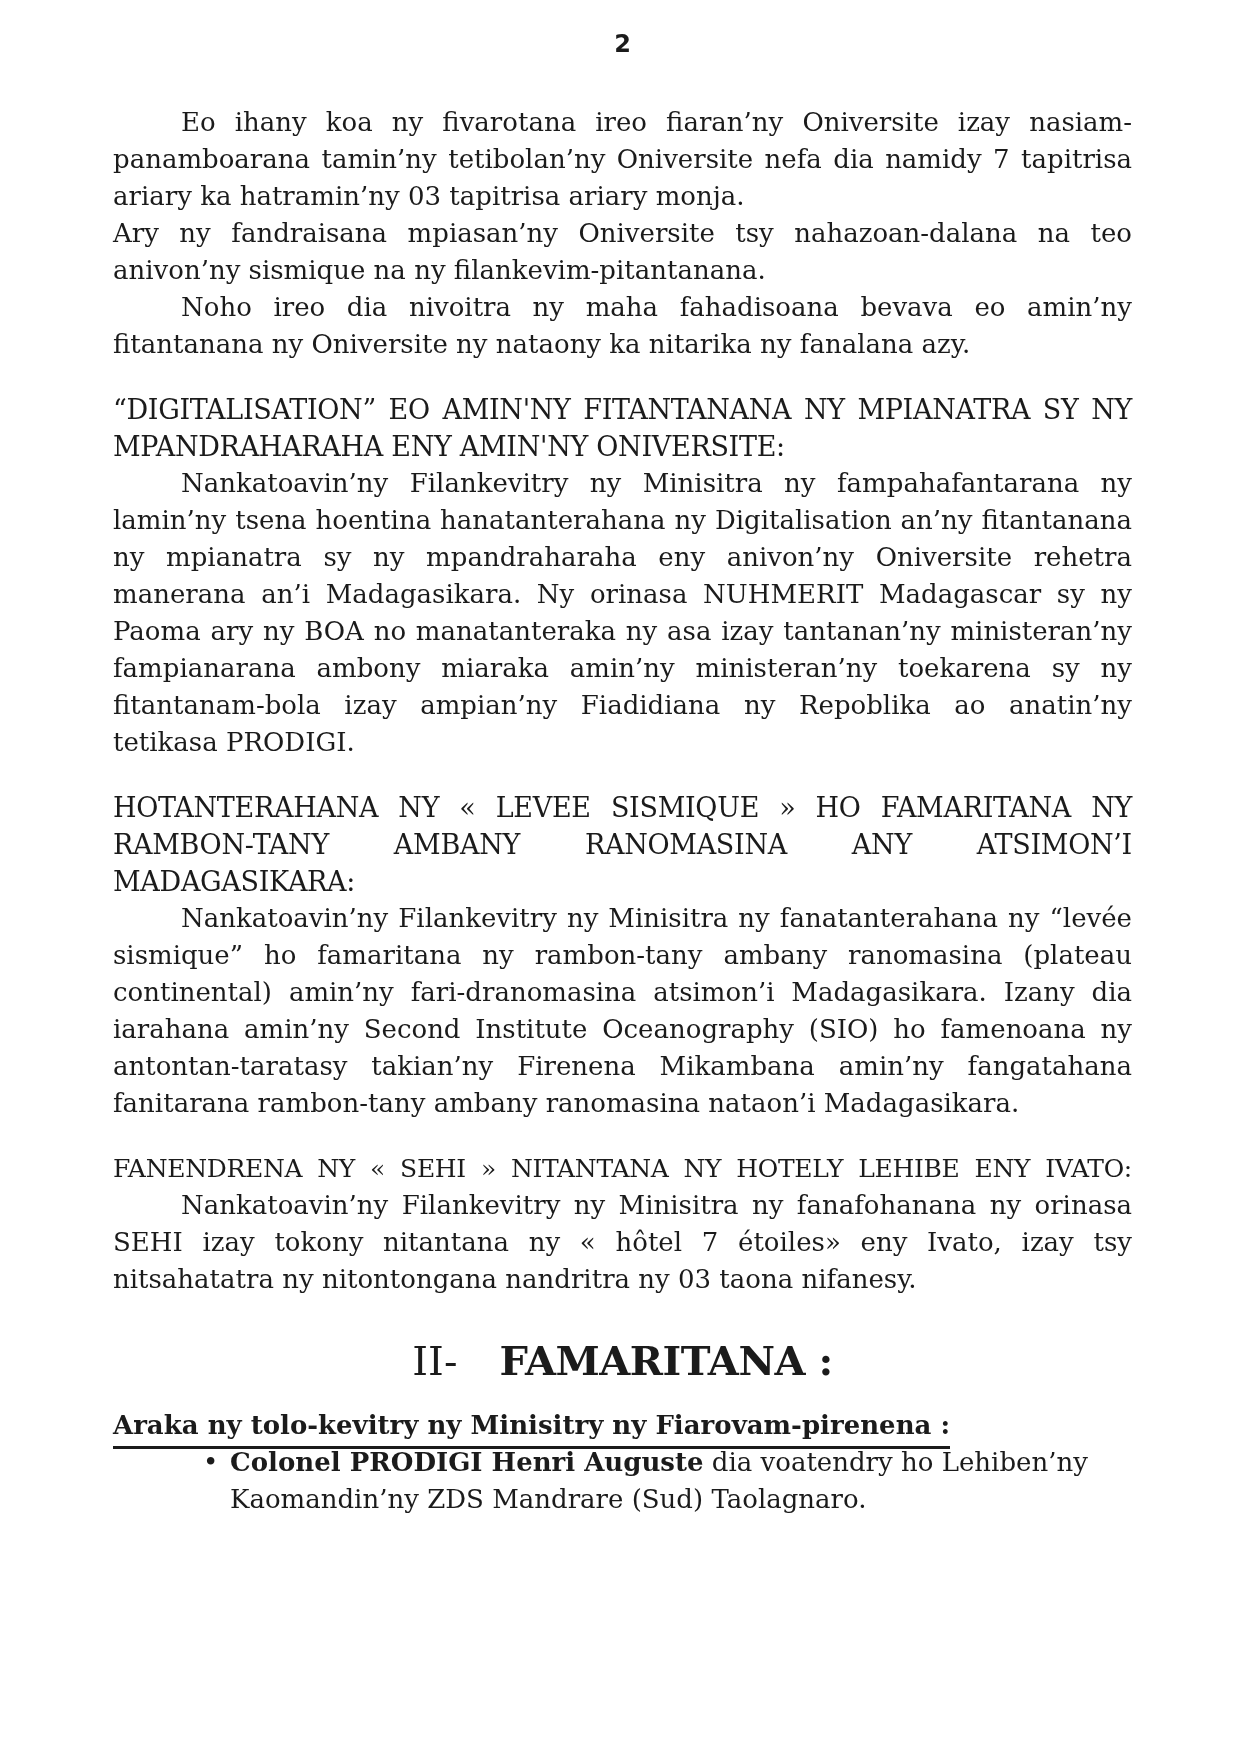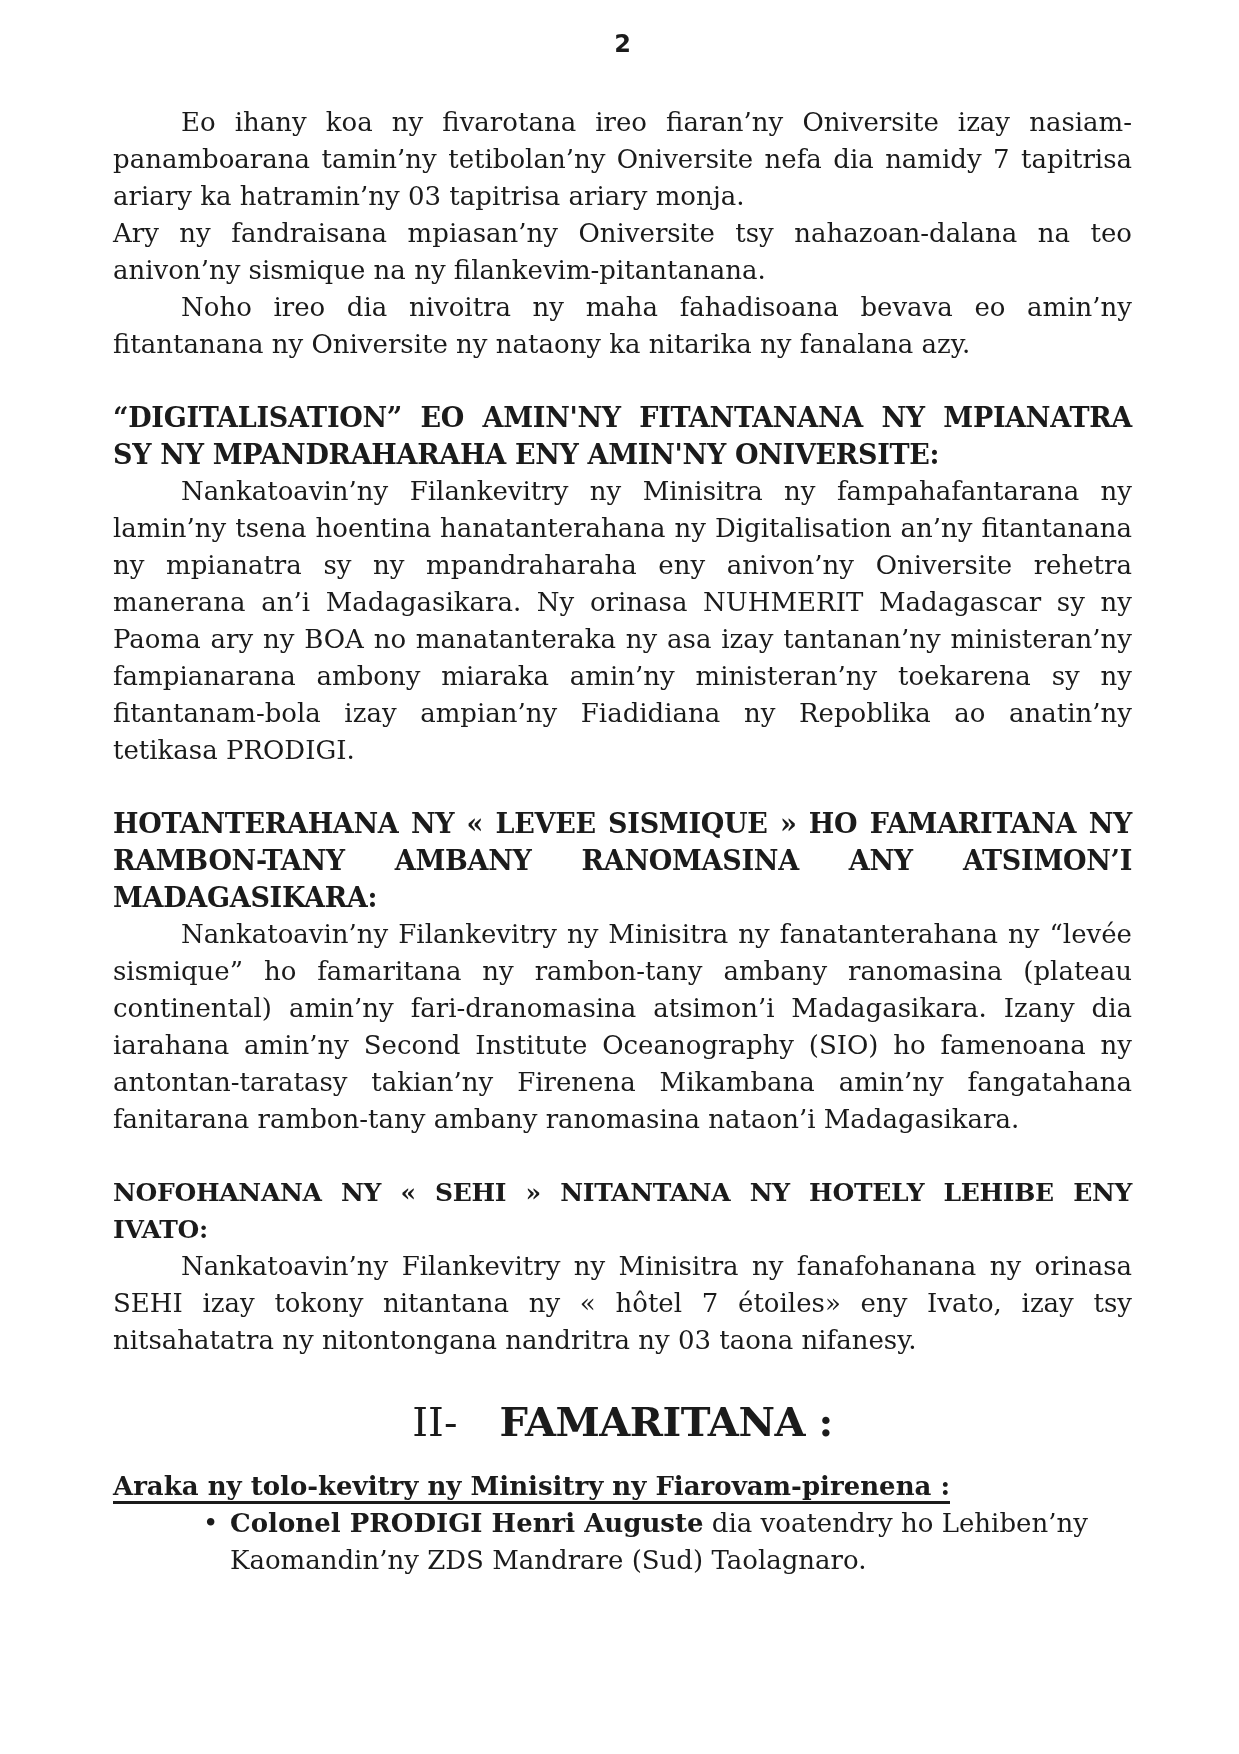--- a/index.html
+++ b/index.html
@@ -28,23 +28,23 @@
     line-height: 28px;
     margin-bottom: 46px;
   }
   p.body {
     margin: 0;
     line-height: 37px;
     text-align: justify;
   }
   p.indent { text-indent: 68px; }
   .heading {
-    margin: 36px 0 0 0;
+    margin: 28px 0 0 0;
     font-size: 27px;
-    font-weight: bold;
+    font-weight: normal;
     line-height: 37px;
     text-align: justify;
     letter-spacing: -0.3px;
   }
   .heading.one-line {
     font-size: 25px;
     text-align-last: justify;
   }
   .section-heading {
     margin-top: 39px;
@@ -63,21 +63,21 @@
     letter-spacing: -0.5px;
   }
   .subheading {
     margin-top: 22px;
     font-size: 26px;
     font-weight: bold;
     line-height: 37px;
   }
   .subheading .underlined {
     border-bottom: 3px solid #1b1b1b;
-    padding-bottom: 0;
+    padding-bottom: 6px;
   }
   .bullet-item {
     position: relative;
     margin: 0;
     padding-left: 117px;
     line-height: 37px;
     text-align: left;
   }
   .bullet-item .bullet-glyph {
     position: absolute;
@@ -100,21 +100,21 @@
   <p class="body indent">Noho ireo dia nivoitra ny maha fahadisoana bevava eo amin’ny fitantanana ny Oniversite ny nataony ka nitarika ny fanalana azy.</p>
 
   <h2 class="heading">“DIGITALISATION” EO AMIN'NY FITANTANANA NY MPIANATRA SY NY MPANDRAHARAHA ENY AMIN'NY ONIVERSITE:</h2>
 
   <p class="body indent">Nankatoavin’ny Filankevitry ny Minisitra ny fampahafantarana ny lamin’ny tsena hoentina hanatanterahana ny Digitalisation an’ny fitantanana ny mpianatra sy ny mpandraharaha eny anivon’ny Oniversite rehetra manerana an’i Madagasikara. Ny orinasa NUHMERIT Madagascar sy ny Paoma ary ny BOA no manatanteraka ny asa izay tantanan’ny ministeran’ny fampianarana ambony miaraka amin’ny ministeran’ny toekarena sy ny fitantanam-bola izay ampian’ny Fiadidiana ny Repoblika ao anatin’ny tetikasa PRODIGI.</p>
 
   <h2 class="heading">HOTANTERAHANA NY « LEVEE SISMIQUE » HO FAMARITANA NY RAMBON-TANY AMBANY RANOMASINA ANY ATSIMON’I MADAGASIKARA:</h2>
 
   <p class="body indent">Nankatoavin’ny Filankevitry ny Minisitra ny fanatanterahana ny “levée sismique” ho famaritana ny rambon-tany ambany ranomasina (plateau continental) amin’ny fari-dranomasina atsimon’i Madagasikara. Izany dia iarahana amin’ny Second Institute Oceanography (SIO) ho famenoana ny antontan-taratasy takian’ny Firenena Mikambana amin’ny fangatahana fanitarana rambon-tany ambany ranomasina nataon’i Madagasikara.</p>
 
-  <h2 class="heading one-line">NOFOHANANA NY « SEHI » NITANTANA NY HOTELY LEHIBE ENY IVATO:</h2>
+  <h2 class="heading one-line">FANENDRENA NY « SEHI » NITANTANA NY HOTELY LEHIBE ENY IVATO:</h2>
 
   <p class="body indent">Nankatoavin’ny Filankevitry ny Minisitra ny fanafohanana ny orinasa SEHI izay tokony nitantana ny « hôtel 7 étoiles» eny Ivato, izay tsy nitsahatatra ny nitontongana nandritra ny 03 taona nifanesy.</p>
 
   <div class="section-heading">
     <span class="numeral">II-</span><span class="section-title">FAMARITANA :</span>
   </div>
 
   <div class="subheading">
     <span class="underlined">Araka ny tolo-kevitry ny Minisitry ny Fiarovam-pirenena :</span>
   </div>

